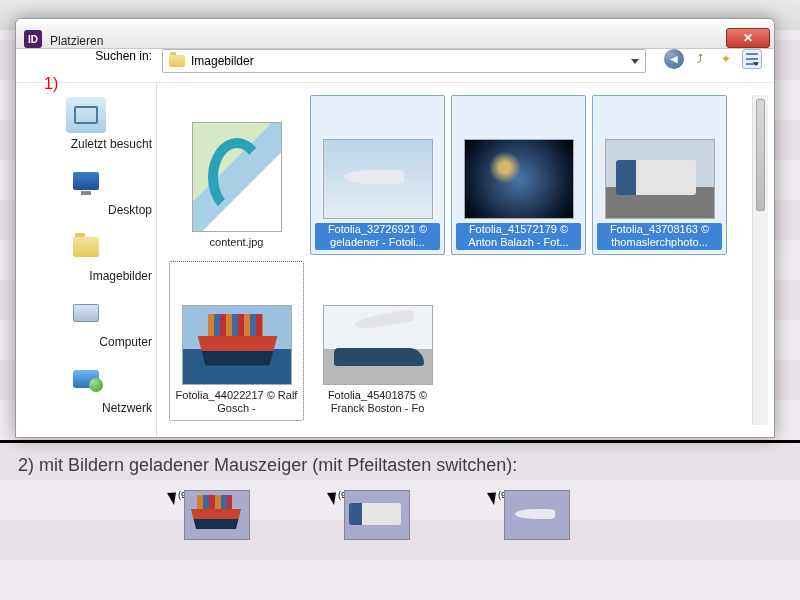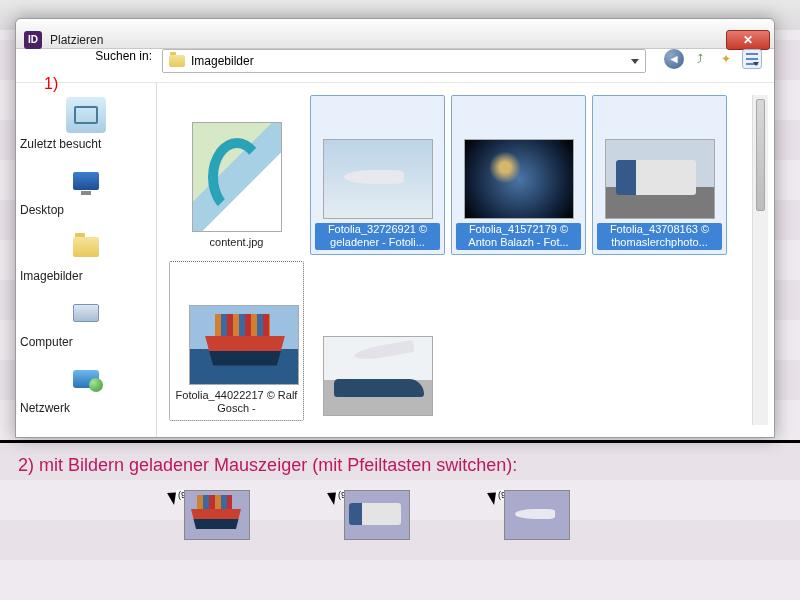--- a/index.html
+++ b/index.html
@@ -4,21 +4,21 @@
 <style>
   * { box-sizing: border-box; margin: 0; padding: 0; }
   body { font-family: "Segoe UI", Tahoma, sans-serif; font-size: 12px; background: #e8e8e8; width: 800px; height: 600px; overflow: hidden; position: relative; }
   
   
   .bg { position: absolute; inset: 0; background: repeating-linear-gradient(0deg, #f4ecf4 0, #f4ecf4 40px, #e8dce8 40px, #e8dce8 80px); opacity: .6; }
   .bg::after{content:"";position:absolute;top:0;left:0;right:0;height:30px;background:linear-gradient(#eae8ea,#d7d4d7);}
   
   
   .dialog { position: absolute; left: 15px; top: 18px; width: 760px; height: 420px; background: #fff; border: 1px solid #9a9a9a; border-radius: 6px 6px 0 0; box-shadow: 0 0 18px rgba(0,0,0,.35); }
-  .titlebar { height: 30px; background: linear-gradient(#fdfdfd, #e6e6e6); border-bottom: 1px solid #c9c9c9; border-radius: 6px 6px 0 0; display: flex; align-items: center; padding: 12px 4px 0 8px; }
+  .titlebar { height: 30px; background: linear-gradient(#fdfdfd, #e6e6e6); border-bottom: 1px solid #c9c9c9; border-radius: 6px 6px 0 0; display: flex; align-items: flex-end; padding: 12px 4px 0 8px; }
   .app-icon { width: 18px; height: 18px; background: #4b2164; border-radius: 3px; display: flex; align-items: center; justify-content: center; color: #fff; font-size: 10px; font-weight: bold; margin-right: 8px; }
   .title-text { flex: 1; color: #222; }
   .close-btn { width: 44px; height: 20px; background: linear-gradient(#e67a6f,#c83a2b); border: 1px solid #8d2c20; border-radius: 3px; display: flex; align-items: center; justify-content: center; color: #fff; font-weight: bold; font-size: 12px; }
   
   .toolbar-row { height: 34px; display: flex; padding: 0 12px 0 20px; gap: 10px; border-bottom: 1px solid #e5e5e5; }
   .annot-1 { color: #e00; font-size: 16px; position: absolute; left: 28px; top: 56px; }
   .lbl-search { width: 80px; text-align: right; margin-left:36px; }
   .folder-dd { flex: 1; height: 24px; border: 1px solid #b7b7b7; border-radius: 2px; display: flex; align-items: center; padding: 0 6px; background: #fff; position:relative; }
   .folder-dd .fld-icon { width: 16px; height: 12px; background: linear-gradient(#f6e39a,#e6c95c); border-radius: 2px; margin-right: 6px; position:relative; }
   .folder-dd .fld-icon::before{content:"";position:absolute;top:-3px;left:1px;width:6px;height:3px;background:#e6c95c;border-radius:1px 1px 0 0;}
@@ -27,39 +27,39 @@
   .nav-ic { width: 20px; height: 20px; border-radius: 3px; display:flex;align-items:center;justify-content:center;font-size:12px; }
   .ic-back { background: radial-gradient(circle at 30% 30%, #8fa8c9, #3d6596); color:#fff; border-radius:50%; }
   .ic-up { color:#4a8a3a; }
   .ic-newf { color:#d9a83a; }
   .ic-view{ border:1px solid #9cb7dd; background:#eaf1fb; position:relative;}
   .ic-view::before{content:"";position:absolute;inset:3px;background:linear-gradient(#5a87c7,#5a87c7) 0 0/100% 2px no-repeat,linear-gradient(#5a87c7,#5a87c7) 0 5px/100% 2px no-repeat,linear-gradient(#5a87c7,#5a87c7) 0 10px/100% 2px no-repeat;}
   .ic-view::after{content:"";position:absolute;right:2px;bottom:2px;width:0;height:0;border-left:3px solid transparent;border-right:3px solid transparent;border-top:4px solid #444;}
   
   .body-area { display: flex; height: calc(100% - 64px); }
   .sidebar { width: 140px; padding: 10px 4px; display:flex;flex-direction:column;align-items:center;gap:4px; }
-  .side-item { width: 100%; text-align: left; padding: 4px 0; cursor: default; }
+  .side-item { width: 100%; text-align: right; padding: 4px 0; cursor: default; }
   .side-ic { width: 40px; height: 36px; margin: 0 auto 4px auto; border-radius: 4px; display:flex;align-items:center;justify-content:center;font-size:22px; }
   .ic-recent{ background:linear-gradient(#d7eef9,#a9cde4); }
   .ic-recent::before{content:"";width:20px;height:14px;border:2px solid #4a7a9a;border-radius:2px;}
   .ic-desktop{ }
   .ic-desktop span{width:26px;height:18px;background:linear-gradient(#3d7ecf,#1e4d94);border-radius:2px;display:block;position:relative;}
   .ic-desktop span::after{content:"";position:absolute;bottom:-5px;left:8px;width:10px;height:4px;background:#888;}
   .ic-libs span{width:26px;height:20px;background:linear-gradient(#f6e39a,#e6c95c);border-radius:2px;display:block;position:relative;}
   .ic-libs span::before{content:"";position:absolute;top:-4px;left:2px;width:10px;height:4px;background:#e6c95c;border-radius:1px 1px 0 0;}
   .ic-comp span{width:26px;height:18px;background:linear-gradient(#dce6f0,#a9bdd4);border-radius:2px;display:block;border:1px solid #7894b3;}
   .ic-net span{width:26px;height:18px;background:linear-gradient(#6fb8ef,#2a73b8);border-radius:3px;display:block;position:relative;}
   .ic-net span::after{content:"";position:absolute;right:-4px;bottom:-4px;width:14px;height:14px;border-radius:50%;background:radial-gradient(circle at 30% 30%,#a5e29a,#3a9a2a);}
   .side-lbl { font-size: 12px; color: #222; }
   
   .file-area { flex:1; border-left: 1px solid #ddd; padding: 12px 6px 12px 12px; overflow:hidden; position:relative; display:flex; }
   .file-grid { flex:1; display:grid; grid-template-columns: repeat(4, 135px); grid-auto-rows: 160px; gap: 6px; align-content:start; }
   .file-item { width: 135px; display:flex;flex-direction:column;align-items:center;justify-content:flex-end;padding:4px;border:1px solid transparent;border-radius:2px; }
   .file-item.selected { border-color:#7da7d8; background:#e7f0fb; }
-  .file-item.focused { border:1px dotted #6a6a6a;align-items:flex-end; }
+  .file-item.focused { border:1px dotted #6a6a6a; }
   .thumb { width: 110px; height: 80px; background:#ccc; border:1px solid #aaa; display:flex;align-items:center;justify-content:center;position:relative;overflow:hidden; }
   .thumb.tall{ width:90px; height:110px; }
   .fname { width: 100%; text-align:center; font-size:11px; line-height:1.25; color:#222; margin-top:4px; max-height:28px;overflow:hidden; }
   .file-item.selected .fname{ background:#3e84d6; color:#fff; border-radius:2px; }
   .scroll { width: 16px; background:#f0f0f0; border-left:1px solid #ddd; position:relative; }
   .scroll::before{content:"";position:absolute;top:4px;left:3px;right:3px;height:110px;background:linear-gradient(#d7d7d7,#bcbcbc);border:1px solid #a8a8a8;border-radius:2px;}
   
   
   .th-map{background:linear-gradient(135deg,#d6e8c5 40%,#a7d0e4 40%,#a7d0e4 60%,#fff 60%);}
   .th-map::after{content:"";position:absolute;inset:15px;border:10px solid #2aa3b8;border-radius:50%;border-right-color:transparent;border-bottom-color:transparent;}
@@ -74,21 +74,21 @@
   .th-ship::before{content:"";position:absolute;left:25px;top:8px;width:55px;height:24px;background:repeating-linear-gradient(90deg,#d08030 0 6px,#3a6aa0 6px 12px,#c03030 12px 18px);}
   .th-cargo{background:linear-gradient(#eef2f5 55%,#b8b8b8 55%);}
   .th-cargo::after{content:"";position:absolute;left:10px;top:42px;width:90px;height:18px;background:#2a4a6a;border-radius:6px 20px 4px 4px;}
   .th-cargo::before{content:"";position:absolute;left:30px;top:8px;width:60px;height:12px;background:#e2e2e8;border-radius:50% 10% 10% 50%;transform:rotate(-10deg);}
   .th-city{background:linear-gradient(#3a3a3a,#1a1a1a);}
   .th-city::after{content:"";position:absolute;left:0;right:0;bottom:10px;height:30px;background:radial-gradient(ellipse at 50% 100%,#f6c96a 0,#d07030 30%,transparent 60%);}
   .th-city::before{content:"";position:absolute;left:10px;top:6px;width:80px;height:45px;background:repeating-linear-gradient(90deg,#4a5a6a 0 10px,transparent 10px 16px);}
   
   .divider { position:absolute; left:0; right:0; top:440px; height:3px; background:#000; }
   
-  .caption2 { position:absolute; left:18px; top:455px; color:#be185d; font-size:18px; }
+  .caption2 { position:absolute; left:18px; top:455px; color:#404040; font-size:18px; }
   .cursor-row { position:absolute; left:170px; top:490px; display:flex; gap:80px; }
   .cursor-img { width:80px; height:50px; position:relative; }
   .cursor-img .mini{ position:absolute; inset:0 0 0 14px; background:#aac; border:1px solid #888; }
   .cursor-arrow{ position:absolute; left:0; top:0; width:0;height:0;border-left:8px solid #000;border-top:4px solid transparent;border-bottom:10px solid transparent;transform:rotate(-30deg);}
   .cursor-badge{ position:absolute; left:6px; top:0; font-size:9px; background:rgba(255,255,255,.8); padding:0 2px; border-radius:2px; }
   .mini.th-ship::after{left:6px;top:18px;width:50px;height:20px;}
   .mini.th-ship::before{left:12px;top:4px;width:35px;height:14px;}
   .mini.th-truck::after{left:4px;top:12px;width:52px;height:22px;}
   .mini.th-plane::after{left:10px;top:18px;width:40px;height:10px;}
 </style>
@@ -172,20 +172,21 @@
           <div class="file-item selected">
             <div class="thumb  th-truck"></div>
   <div class="fname">Fotolia_43708163 © thomaslerchphoto...</div>
           </div>
           <div class="file-item focused">
             <div class="thumb  th-ship"></div>
   <div class="fname">Fotolia_44022217 © Ralf Gosch - </div>
           </div>
           <div class="file-item">
             <div class="thumb  th-cargo"></div>
+  <div class="fname">Fotolia_45401875 © Franck Boston - Fo</div>
           </div>
         </div>
       <div class="scroll"></div>
     </div>
   </div>
 </div>
 
 <div class="divider"></div>
 <div class="caption2">2) mit Bildern geladener Mauszeiger (mit Pfeiltasten switchen):</div>
 <div class="cursor-row" id="cursors">

